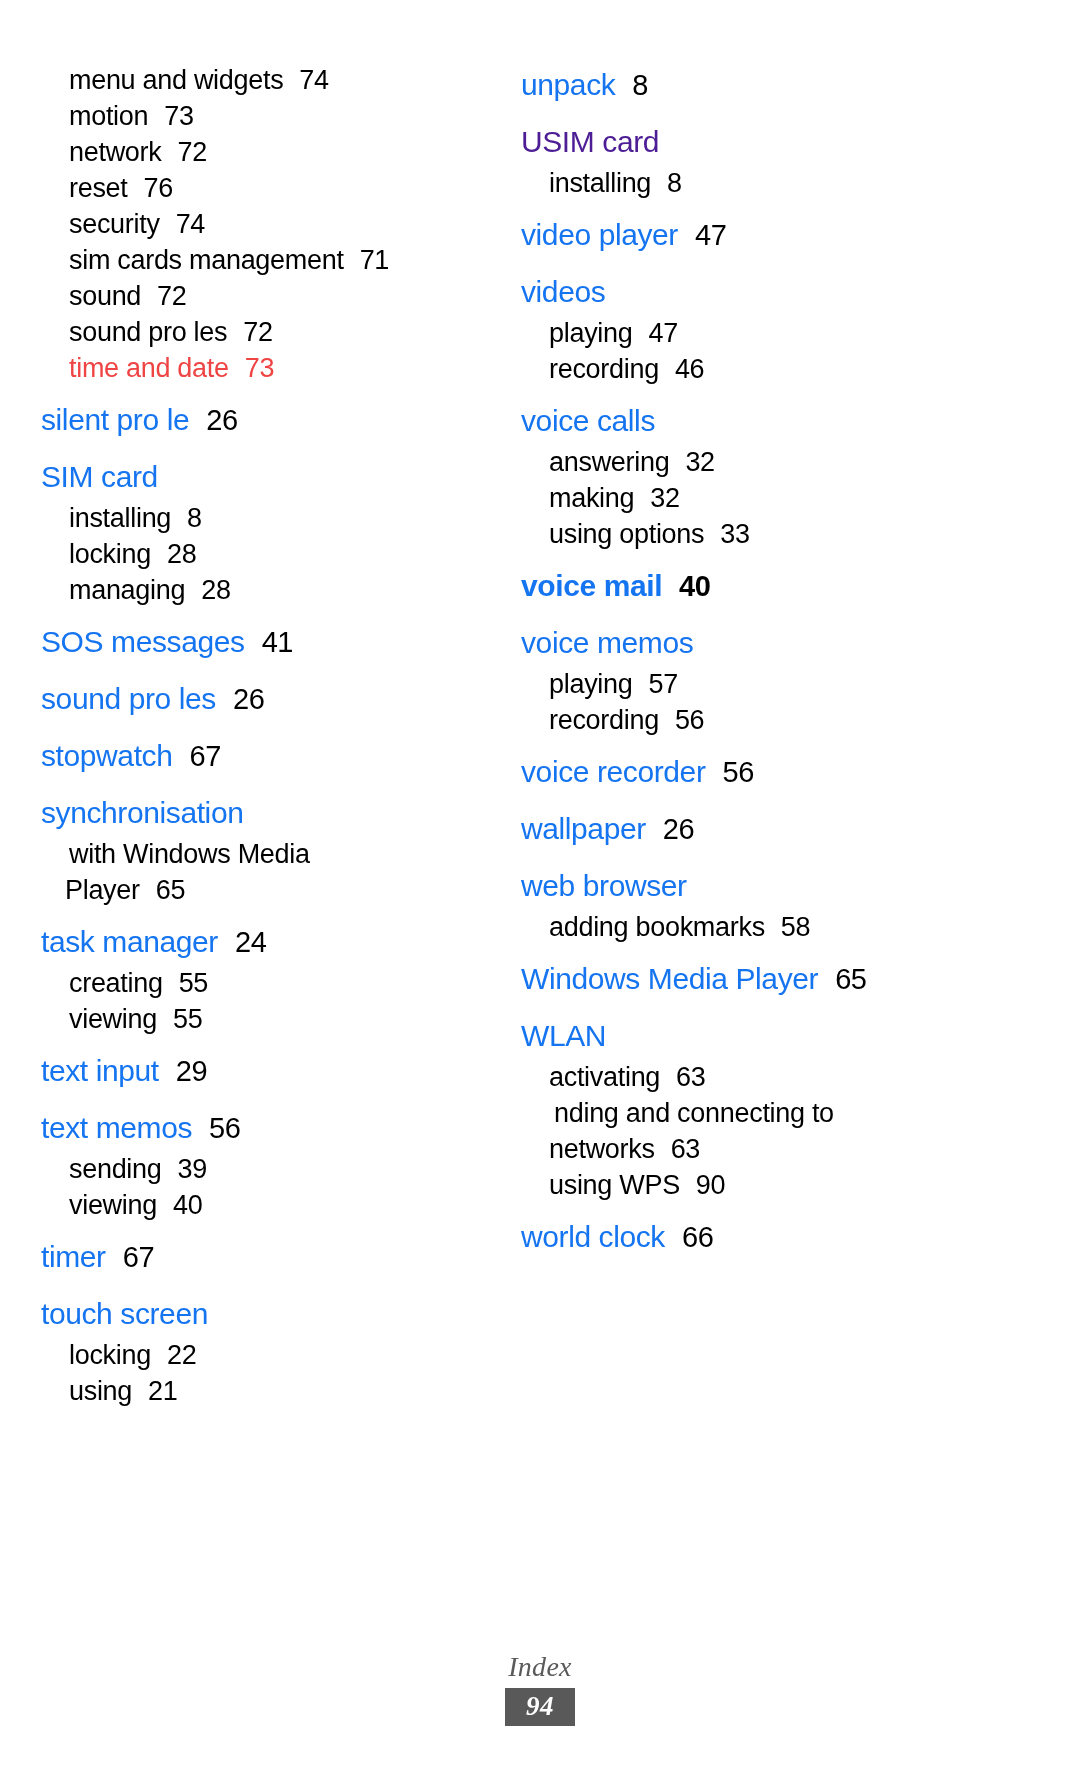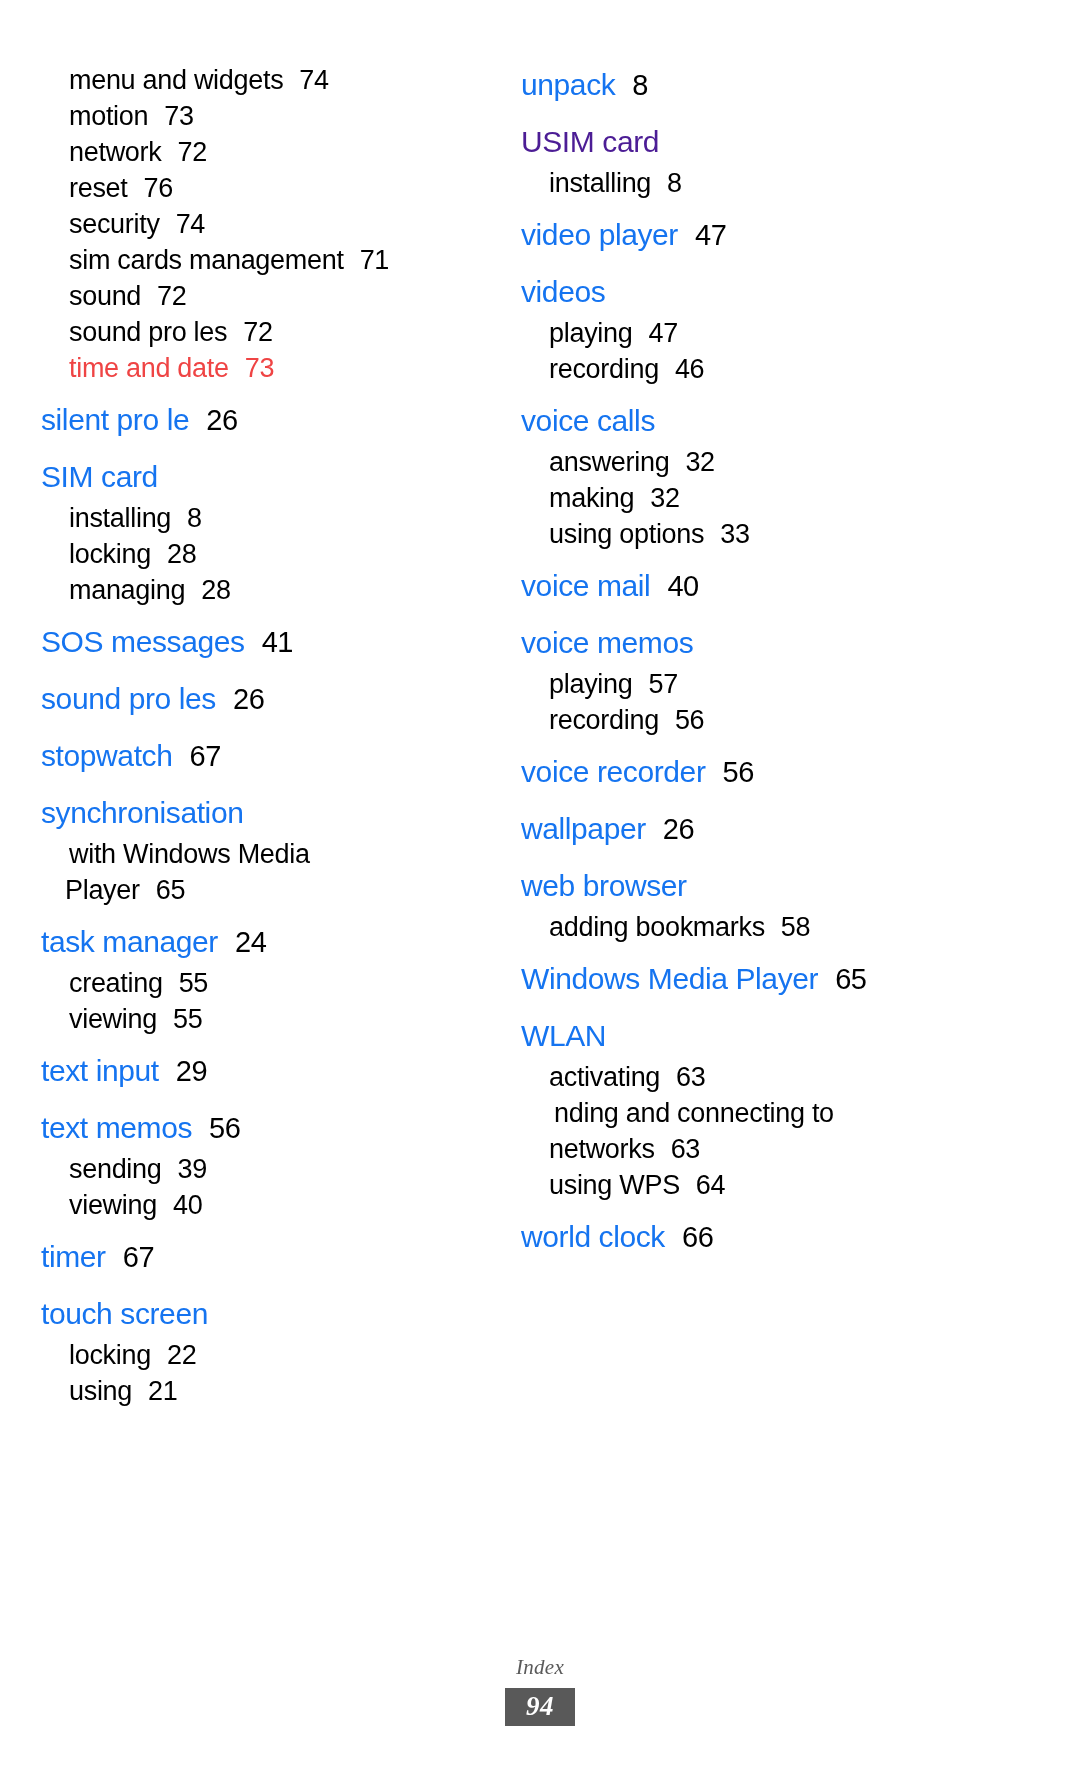--- a/index.html
+++ b/index.html
@@ -85,21 +85,21 @@
   .footer {
     position: absolute;
     left: 0;
     top: 1654px;
     width: 1080px;
     text-align: center;
   }
   .footer-label {
     font-family: "Liberation Serif", "DejaVu Serif", serif;
     font-style: italic;
-    font-size: 21px;
+    font-size: 28px;
     color: #5a5a5a;
     letter-spacing: 0.3px;
     line-height: 26px;
   }
   .footer-badge {
     display: inline-block;
     margin-top: 8px;
     background: #595959;
     color: #ffffff;
     font-family: "Liberation Serif", "DejaVu Serif", serif;
@@ -157,34 +157,34 @@
         <div class="entry-head" style="color: #4c1d95;"><span>USIM card</span></div>
         <div class="sub" style="color: rgb(0, 0, 0);"><span>installing</span><span class="pg">8</span></div>
         <div class="entry-head" style="color: rgb(21, 116, 240);"><span>video player</span><span class="pg" style="color: rgb(0, 0, 0);">47</span></div>
         <div class="entry-head" style="color: rgb(21, 116, 240);"><span>videos</span></div>
         <div class="sub" style="color: rgb(0, 0, 0);"><span>playing</span><span class="pg">47</span></div>
         <div class="sub" style="color: rgb(0, 0, 0);"><span>recording</span><span class="pg">46</span></div>
         <div class="entry-head" style="color: rgb(21, 116, 240);"><span>voice calls</span></div>
         <div class="sub" style="color: rgb(0, 0, 0);"><span>answering</span><span class="pg">32</span></div>
         <div class="sub" style="color: rgb(0, 0, 0);"><span>making</span><span class="pg">32</span></div>
         <div class="sub" style="color: rgb(0, 0, 0);"><span>using options</span><span class="pg">33</span></div>
-        <div class="entry-head" style="color: rgb(21, 116, 240);"><span>voice mail</span><span class="pg" style="color: rgb(0, 0, 0);">40</span></div>
+        <div class="entry-head" style="color: rgb(21, 116, 240); font-weight: bold;"><span>voice mail</span><span class="pg" style="color: rgb(0, 0, 0);">40</span></div>
         <div class="entry-head" style="color: rgb(21, 116, 240);"><span>voice memos</span></div>
         <div class="sub" style="color: rgb(0, 0, 0);"><span>playing</span><span class="pg">57</span></div>
         <div class="sub" style="color: rgb(0, 0, 0);"><span>recording</span><span class="pg">56</span></div>
         <div class="entry-head" style="color: rgb(21, 116, 240);"><span>voice recorder</span><span class="pg" style="color: rgb(0, 0, 0);">56</span></div>
         <div class="entry-head" style="color: rgb(21, 116, 240);"><span>wallpaper</span><span class="pg" style="color: rgb(0, 0, 0);">26</span></div>
         <div class="entry-head" style="color: rgb(21, 116, 240);"><span>web browser</span></div>
         <div class="sub" style="color: rgb(0, 0, 0);"><span>adding bookmarks</span><span class="pg">58</span></div>
         <div class="entry-head" style="color: rgb(21, 116, 240);"><span>Windows Media Player</span><span class="pg" style="color: rgb(0, 0, 0);">65</span></div>
         <div class="entry-head" style="color: rgb(21, 116, 240);"><span>WLAN</span></div>
         <div class="sub" style="color: rgb(0, 0, 0);"><span>activating</span><span class="pg">63</span></div>
         <div class="sub hang" style="color: rgb(0, 0, 0);"><span> nding and connecting to</span></div>
         <div class="sub" style="color: rgb(0, 0, 0);"><span>networks</span><span class="pg">63</span></div>
-        <div class="sub" style="color: rgb(0, 0, 0);"><span>using WPS</span><span class="pg">64</span></div>
+        <div class="sub" style="color: rgb(0, 0, 0);"><span>using WPS</span><span class="pg">90</span></div>
         <div class="entry-head" style="color: rgb(21, 116, 240);"><span>world clock</span><span class="pg" style="color: rgb(0, 0, 0);">66</span></div>
       </div>
   </div>
 
   <div class="footer">
     <div class="footer-label">Index</div>
     <div class="footer-badge" style="background: rgb(89, 89, 89); color: rgb(255, 255, 255);">94</div>
   </div>
 
 </div>

